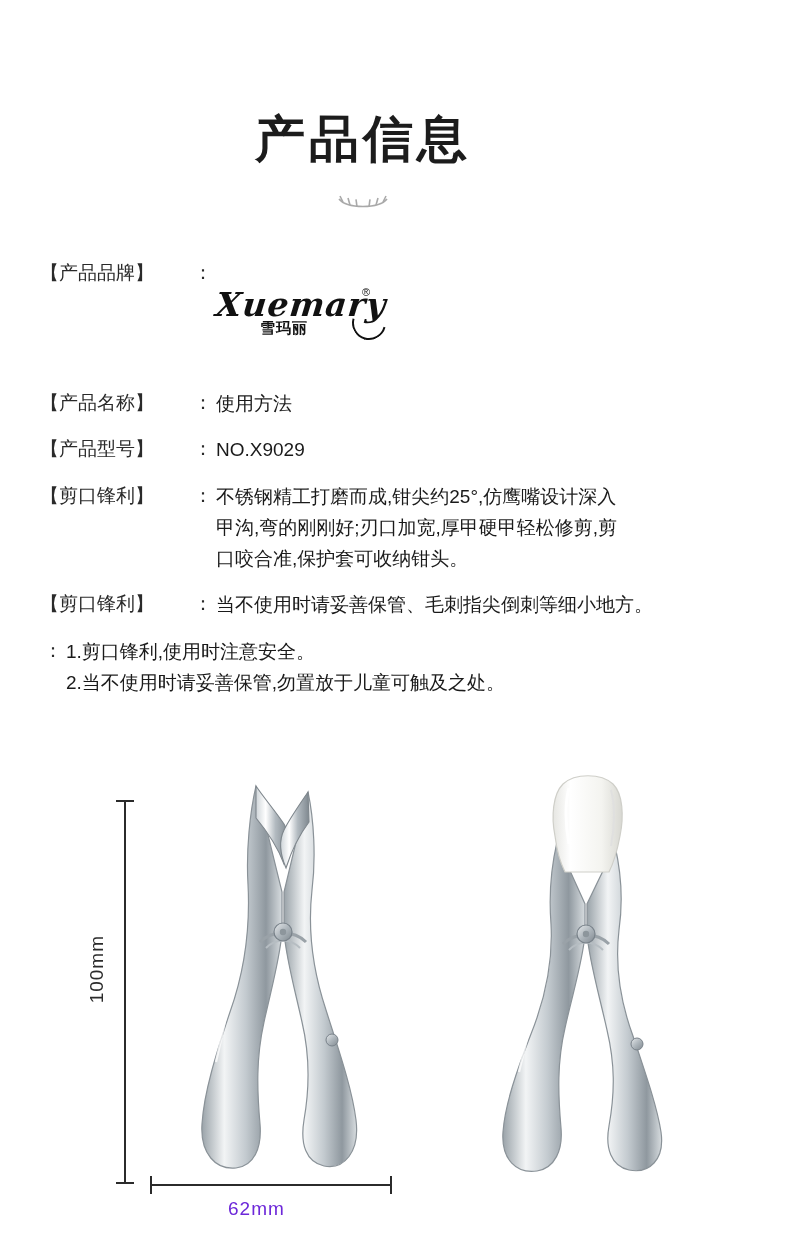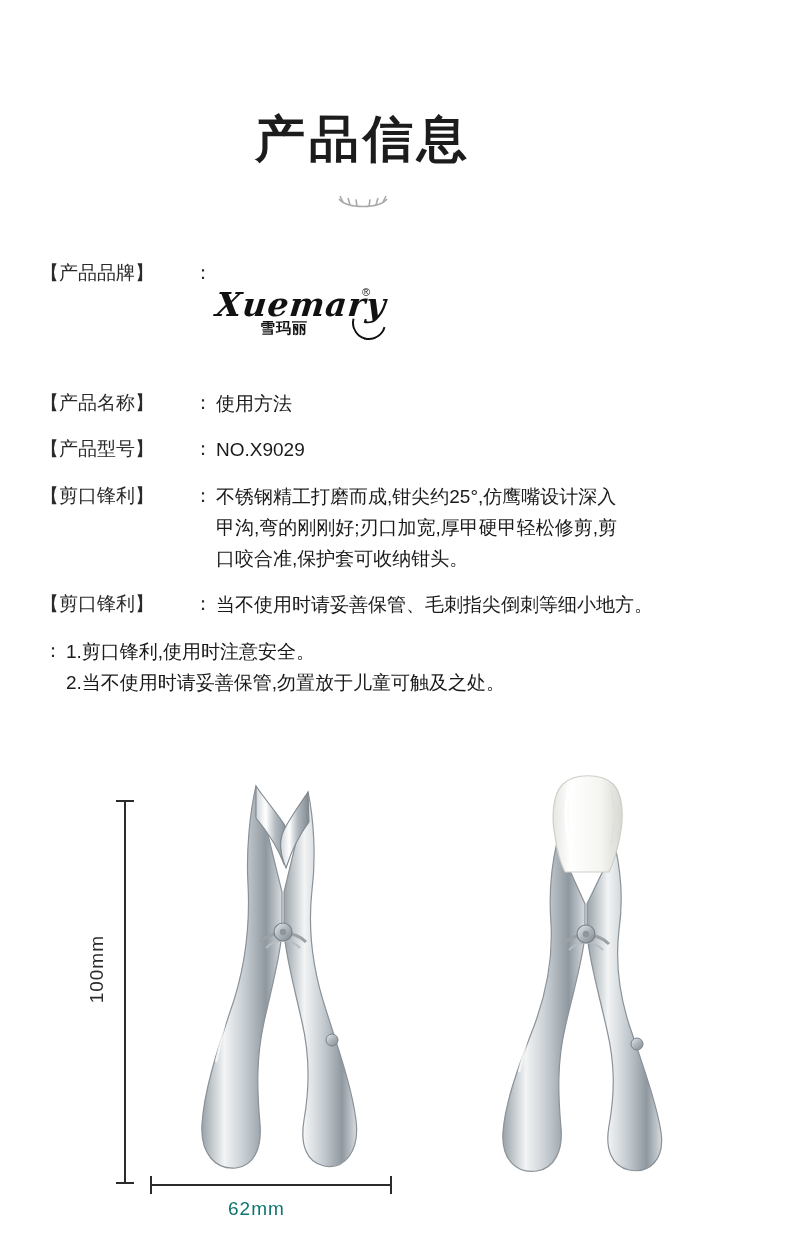--- a/index.html
+++ b/index.html
@@ -176,21 +176,21 @@
     height: 18px;
     background: #2b2b2b;
   }
   .dim-h::before { left: 0; }
   .dim-h::after { right: 0; }
   .dim-h-label {
     position: absolute;
     left: 228px;
     top: 438px;
     font-size: 19px;
-    color: #0f766e;
+    color: #6d28d9;
     letter-spacing: 1px;
   }
   .tool {
     position: absolute;
     top: 12px;
   }
   .tool-left { left: 160px; }
   .tool-right { left: 465px; }
 </style>
 </head>

